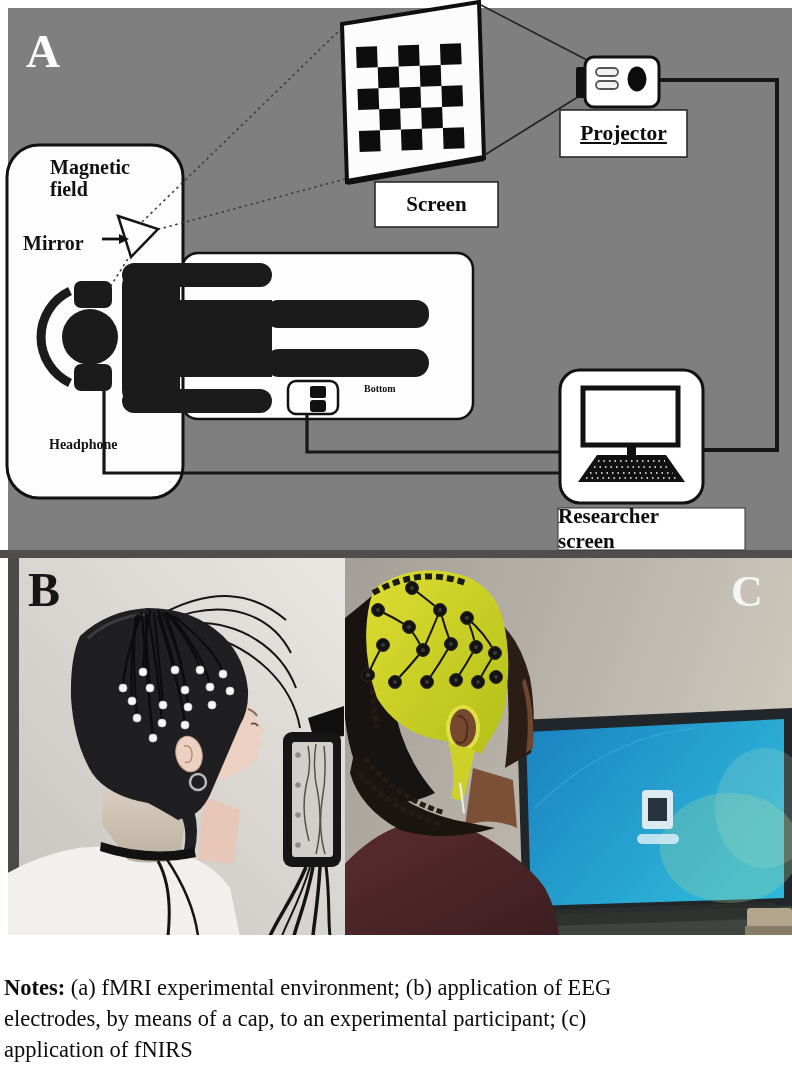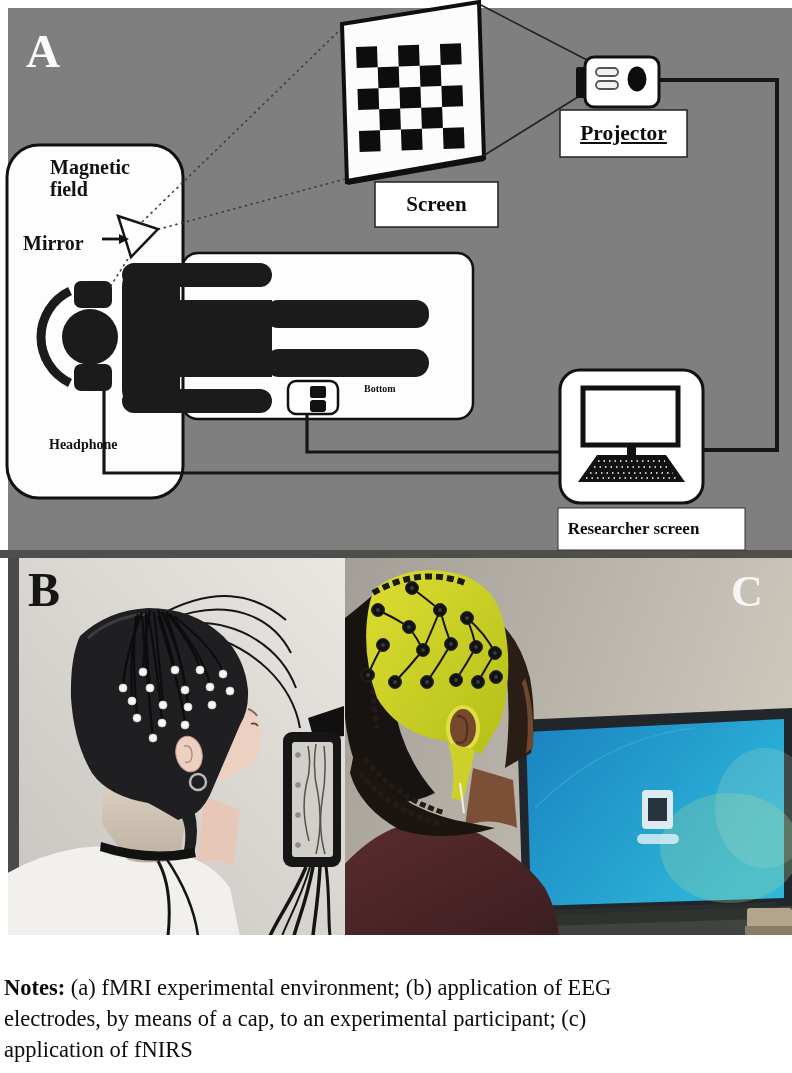--- a/index.html
+++ b/index.html
@@ -10,21 +10,21 @@
   .lbl{position:absolute;color:#111;font-weight:bold;font-family:"Liberation Serif",serif;}
   .boxlbl{position:absolute;display:flex;align-items:center;justify-content:center;
           font-weight:bold;color:#0d0d0d;font-family:"Liberation Serif",serif;}
   #panelA-letter{left:26px;top:24px;font-size:47px;color:#fbfbfb;}
   #magfield{left:50px;top:156px;width:95px;font-size:20px;line-height:22px;}
   #mirror-lbl{left:23px;top:232px;font-size:20px;}
   #headphone-lbl{left:19px;top:437px;font-size:14px;margin-left:30px;}
   #bottom-lbl{left:364px;top:383px;font-size:10px;}
   #screen-lbl{left:375px;top:182px;width:123px;height:45px;font-size:21px;}
   #projector-lbl{left:560px;top:110px;width:127px;height:47px;font-size:21.5px;text-decoration:underline;}
-  #researcher-lbl{left:558px;top:508px;width:151px;height:42px;font-size:17px;}
+  #researcher-lbl{left:558px;top:508px;width:151px;height:42px;font-size:21px;}
   #panelB-letter{left:28px;top:562px;font-size:48px;color:#161616;}
   #panelC-letter{left:731px;top:566px;font-size:44px;color:#f5f5f5;}
   #notes{position:absolute;left:4px;top:972px;width:608px;font-size:22.5px;line-height:31px;
          color:#0c0c0c;font-family:"Liberation Serif",serif;}
   #notes b{font-weight:bold;margin-top:38px;}
 </style>
 </head>
 <body>
 
 <div id="fig">

